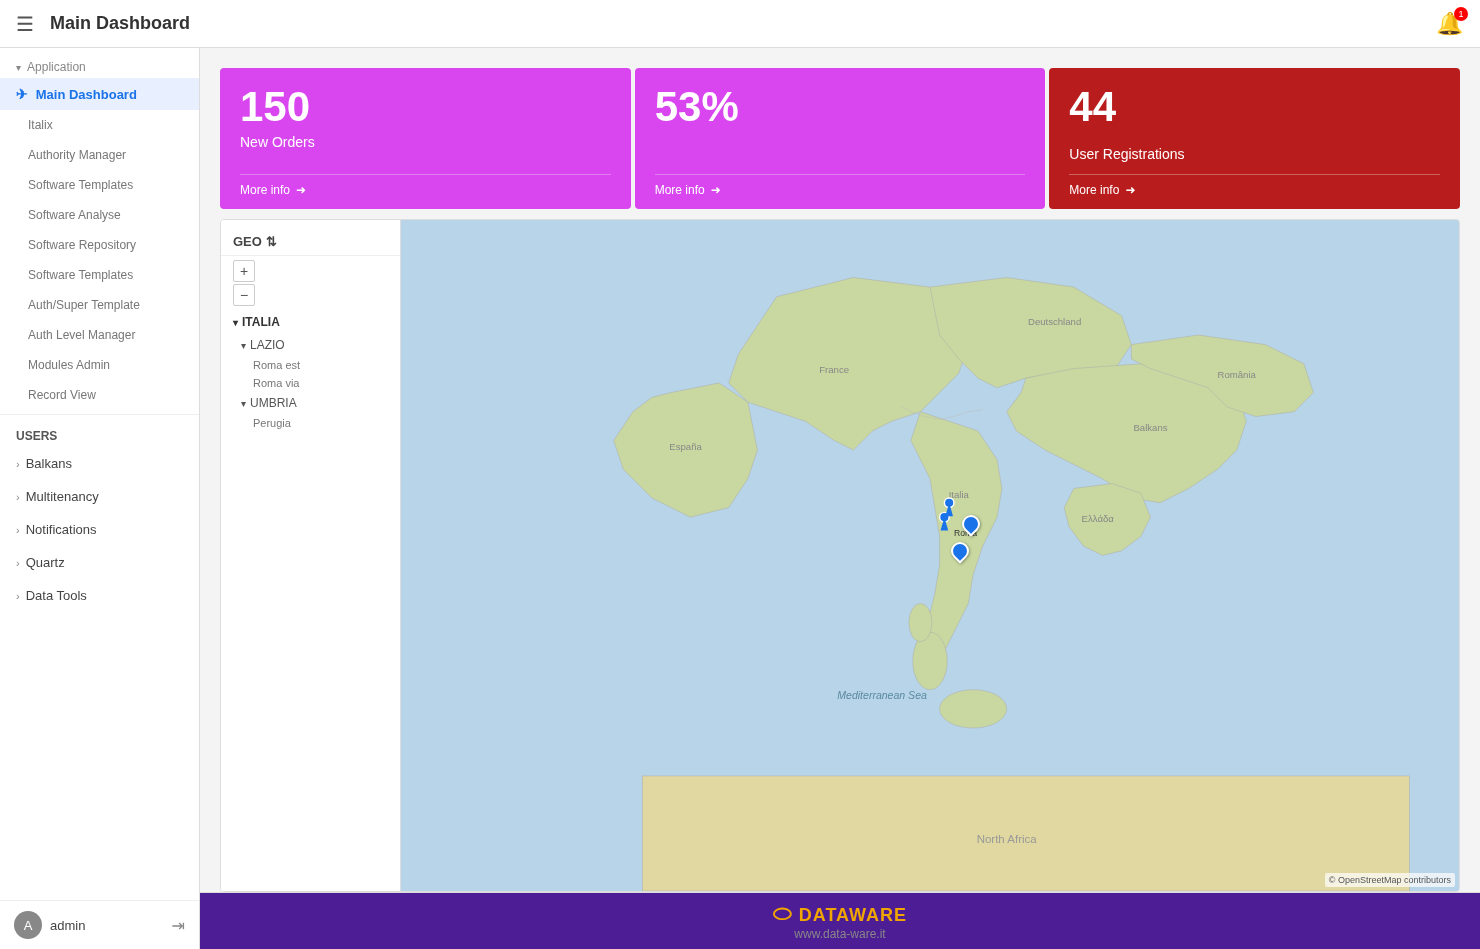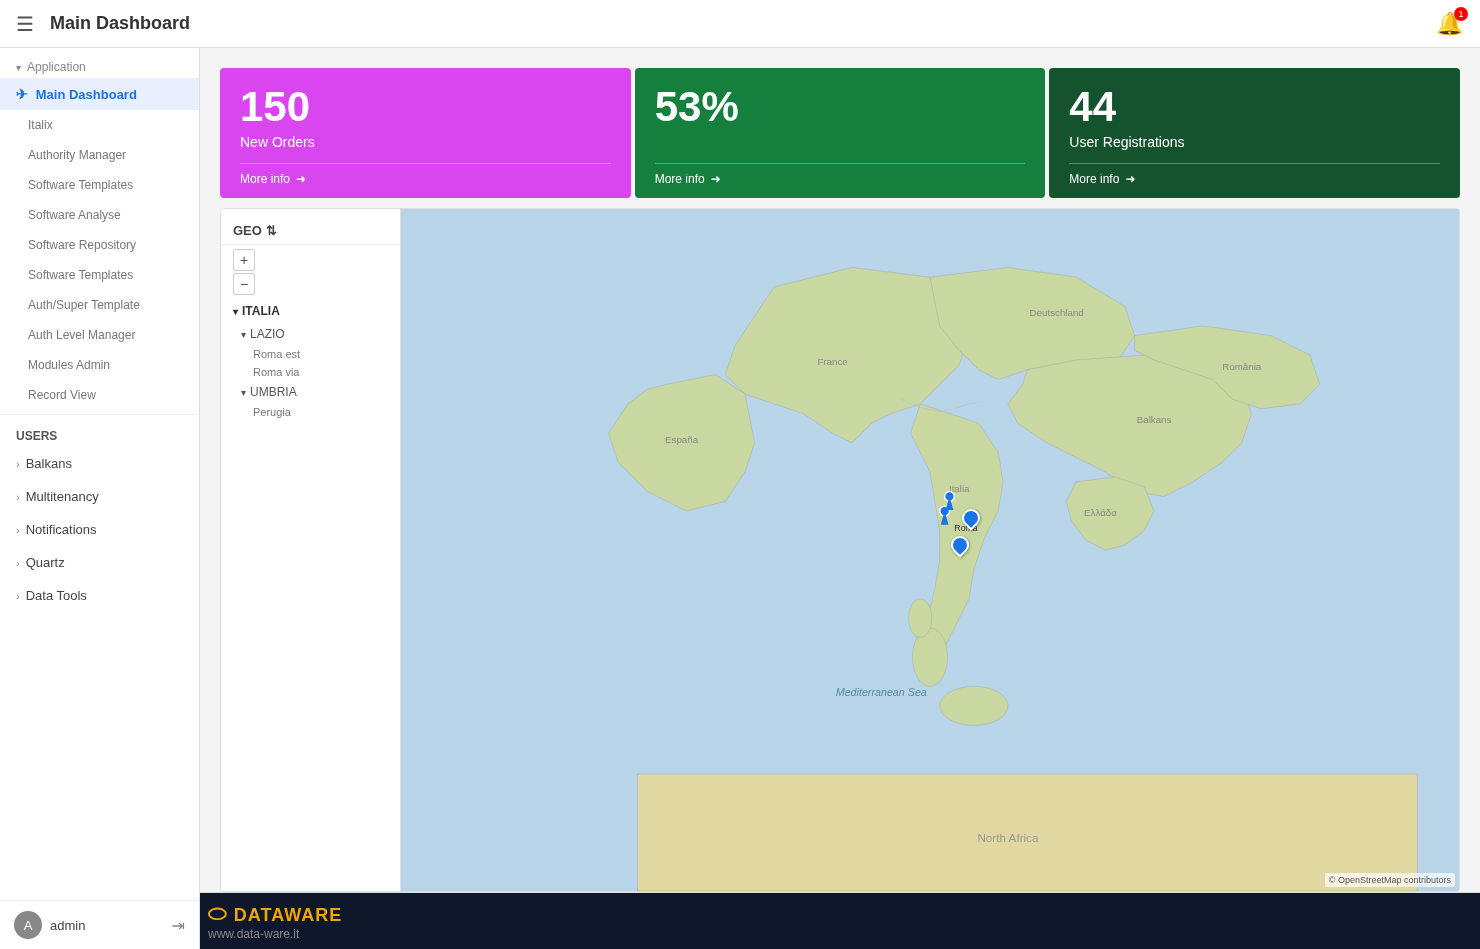--- a/index.html
+++ b/index.html
@@ -83,22 +83,22 @@
     }
     .stat-card:last-child { margin-right: 0; }
     .stat-card-number { font-size: 42px; font-weight: bold; line-height: 1; }
     .stat-card-label { font-size: 14px; margin-top: 6px; }
     .stat-card-footer {
       margin-top: auto; border-top: 1px solid rgba(255,255,255,0.3);
       padding-top: 8px; font-size: 12px;
       display: flex; align-items: center; gap: 6px; cursor: pointer;
     }
     .stat-card-teal { background: #d946ef; }
-    .stat-card-green { background: #15803d; }
-    .stat-card-yellow { background: #14532d; }
+    .stat-card-green { background: #d946ef; }
+    .stat-card-yellow { background: #b91c1c; gap: 12px; }
 
     
     .map-section {
       flex: 1; display: flex; margin: 10px 20px 0 20px;
       background: #fff; border: 1px solid #ddd; border-radius: 4px;
       overflow: hidden; min-height: 400px;
     }
 
     
     .geo-panel {
@@ -134,22 +134,22 @@
       padding: 3px 32px; font-size: 11px; color: #777; cursor: pointer;
     }
 
     
     .map-container {
       flex: 1; position: relative; background: #a8d0e6; overflow: hidden;
     }
 
     
     .page-footer {
-      background: #0f172a; border-top: 1px solid #ddd;
-      text-align: left; padding: 8px; flex-shrink: 0;
+      background: #4c1d95; border-top: 1px solid #ddd;
+      text-align: center; padding: 8px; flex-shrink: 0;
     }
     .footer-brand { font-size: 18px; font-weight: bold; color: #444; letter-spacing: 1px; }
     .footer-brand span { color: #f0a500; }
     .footer-url { font-size: 12px; color: #888; }
 
     .map-pin {
       width: 18px; height: 18px; background: #1a73e8; border-radius: 50% 50% 50% 0;
       transform: rotate(-45deg); display: inline-block; border: 2px solid #fff;
       box-shadow: 0 1px 3px rgba(0,0,0,0.4);
     }

